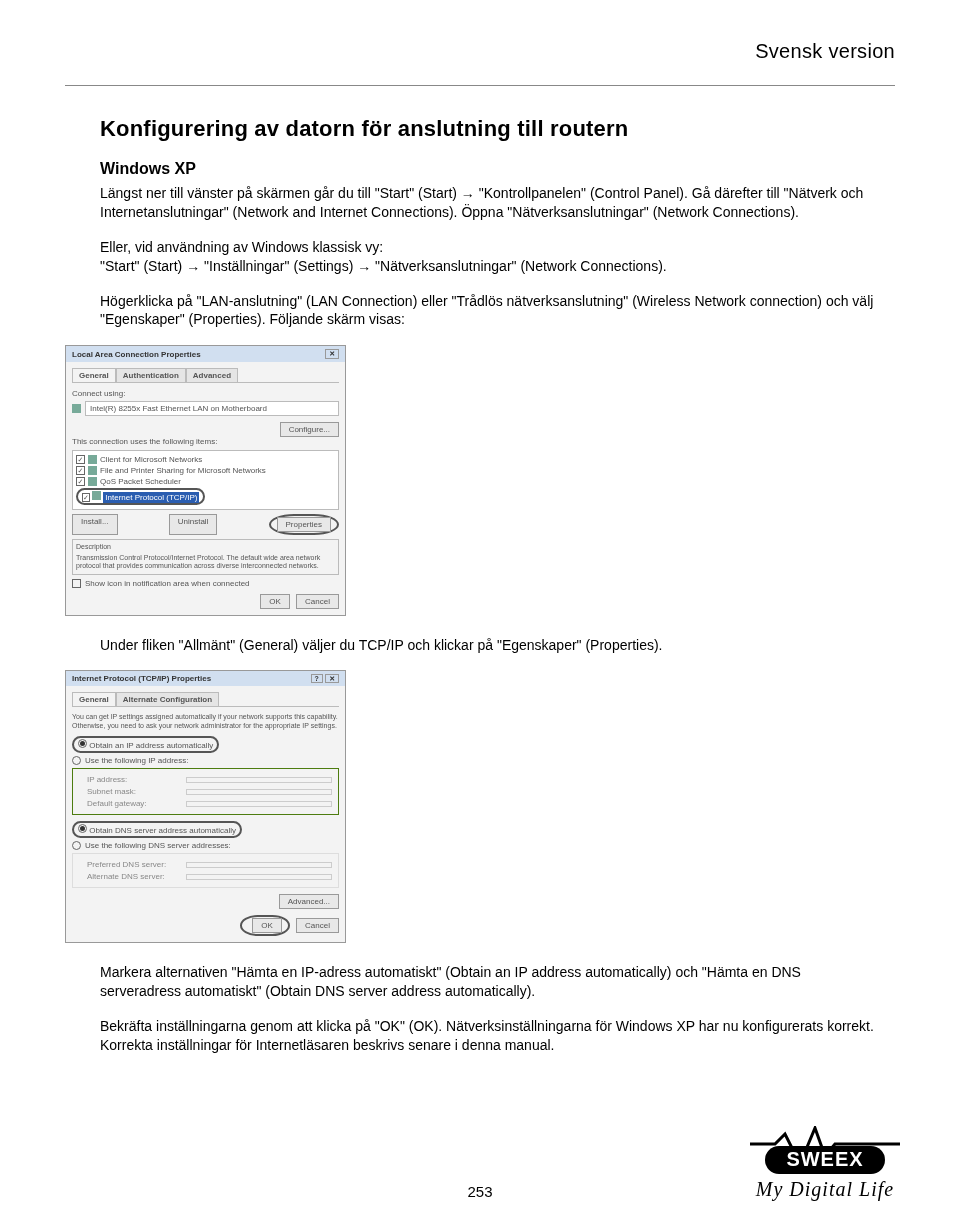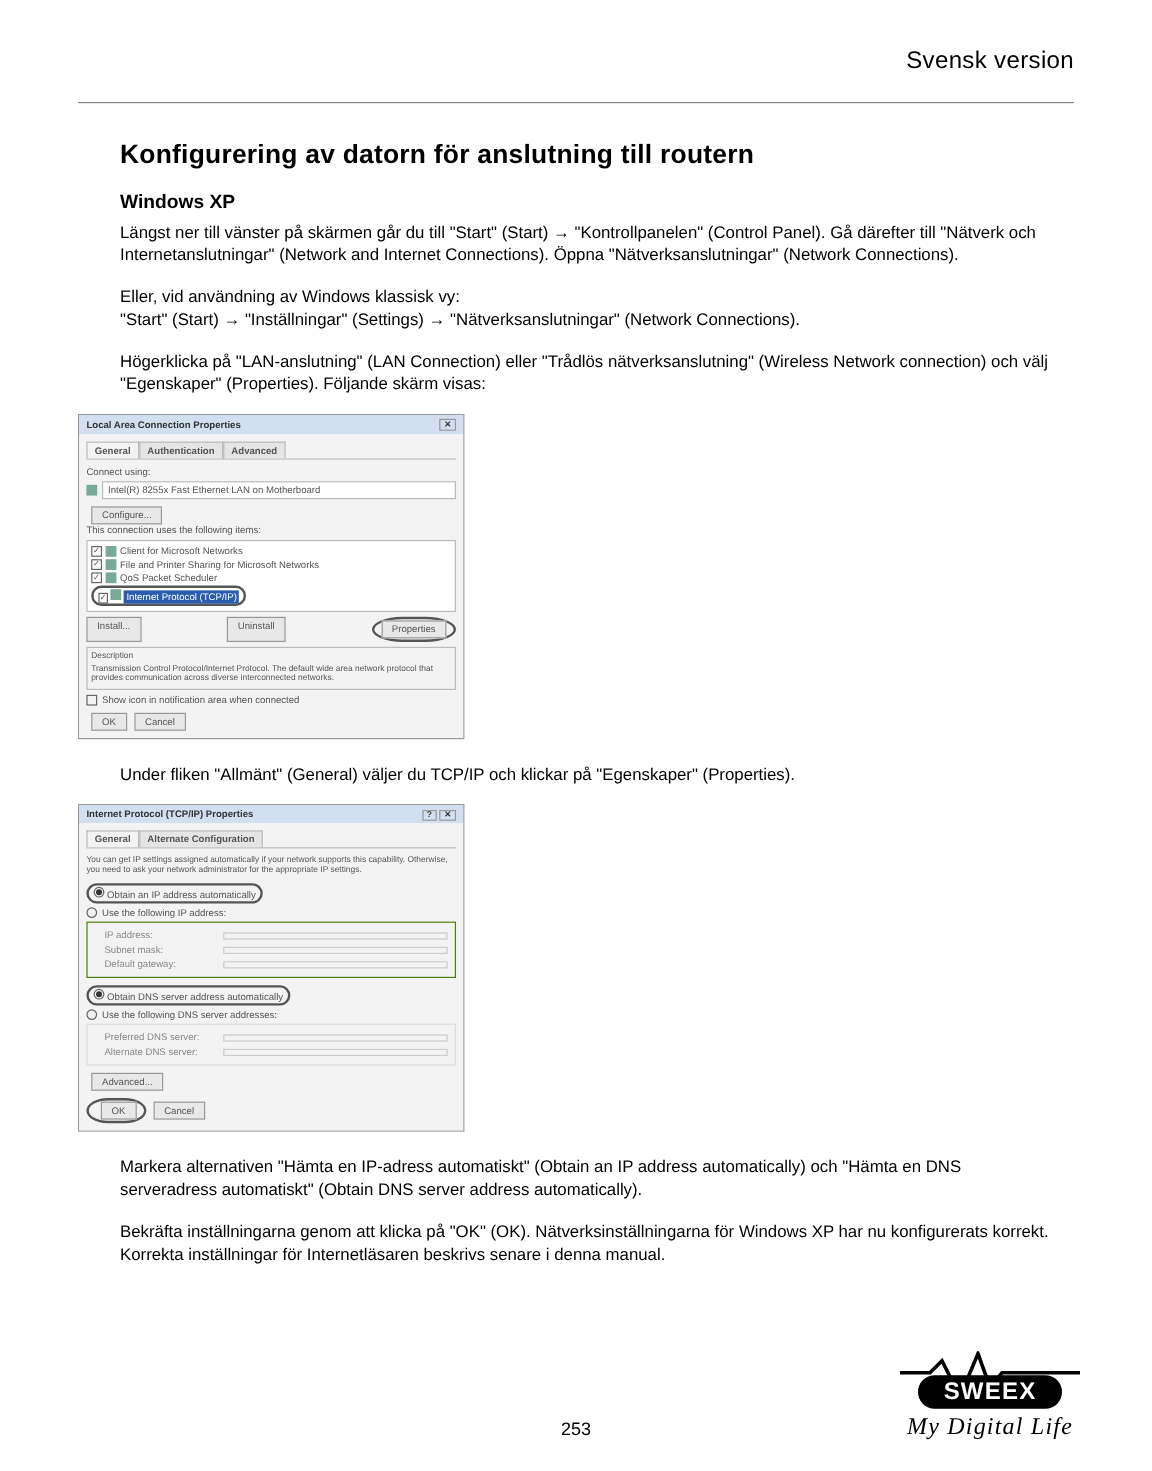--- a/index.html
+++ b/index.html
@@ -33,21 +33,21 @@
     font-weight: bold;
     margin-bottom: 6px;
   }
   p.body-text {
     font-size: 14px;
     line-height: 1.35;
     margin-bottom: 16px;
     font-stretch: condensed;
   }
   .screenshot {
-    width: 322px;
+    width: 281px;
     border: 1px solid #999;
     background: #f3f3f3;
     font-size: 8px;
     color: #555;
     margin-bottom: 20px;
     margin-left: -35px;
   }
   .ss-titlebar {
     background: #d1dff0;
     padding: 3px 6px;
@@ -96,21 +96,21 @@
   .ss-icon { width: 9px; height: 9px; background: #7a9; display: inline-block; }
   .ss-listbox .selected { background: #2a5db0; color: #fff; padding: 1px 2px; }
   .ss-desc {
     border: 1px solid #bbb;
     padding: 3px;
     margin: 4px 0;
     background: #f3f3f3;
     font-size: 7px;
     line-height: 1.2;
   }
-  .ss-btn-row { margin-top: 6px; }
+  .ss-btn-row { text-align: right; margin-top: 6px; }
   .ss-btn-row .ss-btn { margin-left: 4px; }
   .circled { border: 2px solid #555; border-radius: 50%/70%; padding: 1px 6px; display: inline-block; }
   .circled-rect { border: 2px solid #555; border-radius: 12px; padding: 1px 4px; display: inline-block; }
   .ss-radio { width: 9px; height: 9px; border: 1px solid #666; border-radius: 50%; display:inline-block;}
   .ss-radio.on::after{content:"";display:block;width:5px;height:5px;background:#333;border-radius:50%;margin:1px auto;}
   .ss-input-disabled { border:1px solid #ccc; background:#f3f3f3; padding:2px 4px; flex:1; color:#aaa; font-size:8px;}
   .ss-label { width: 95px; font-size:8px; color:#888;}
   .footer {
     position: absolute;
     bottom: 25px;

